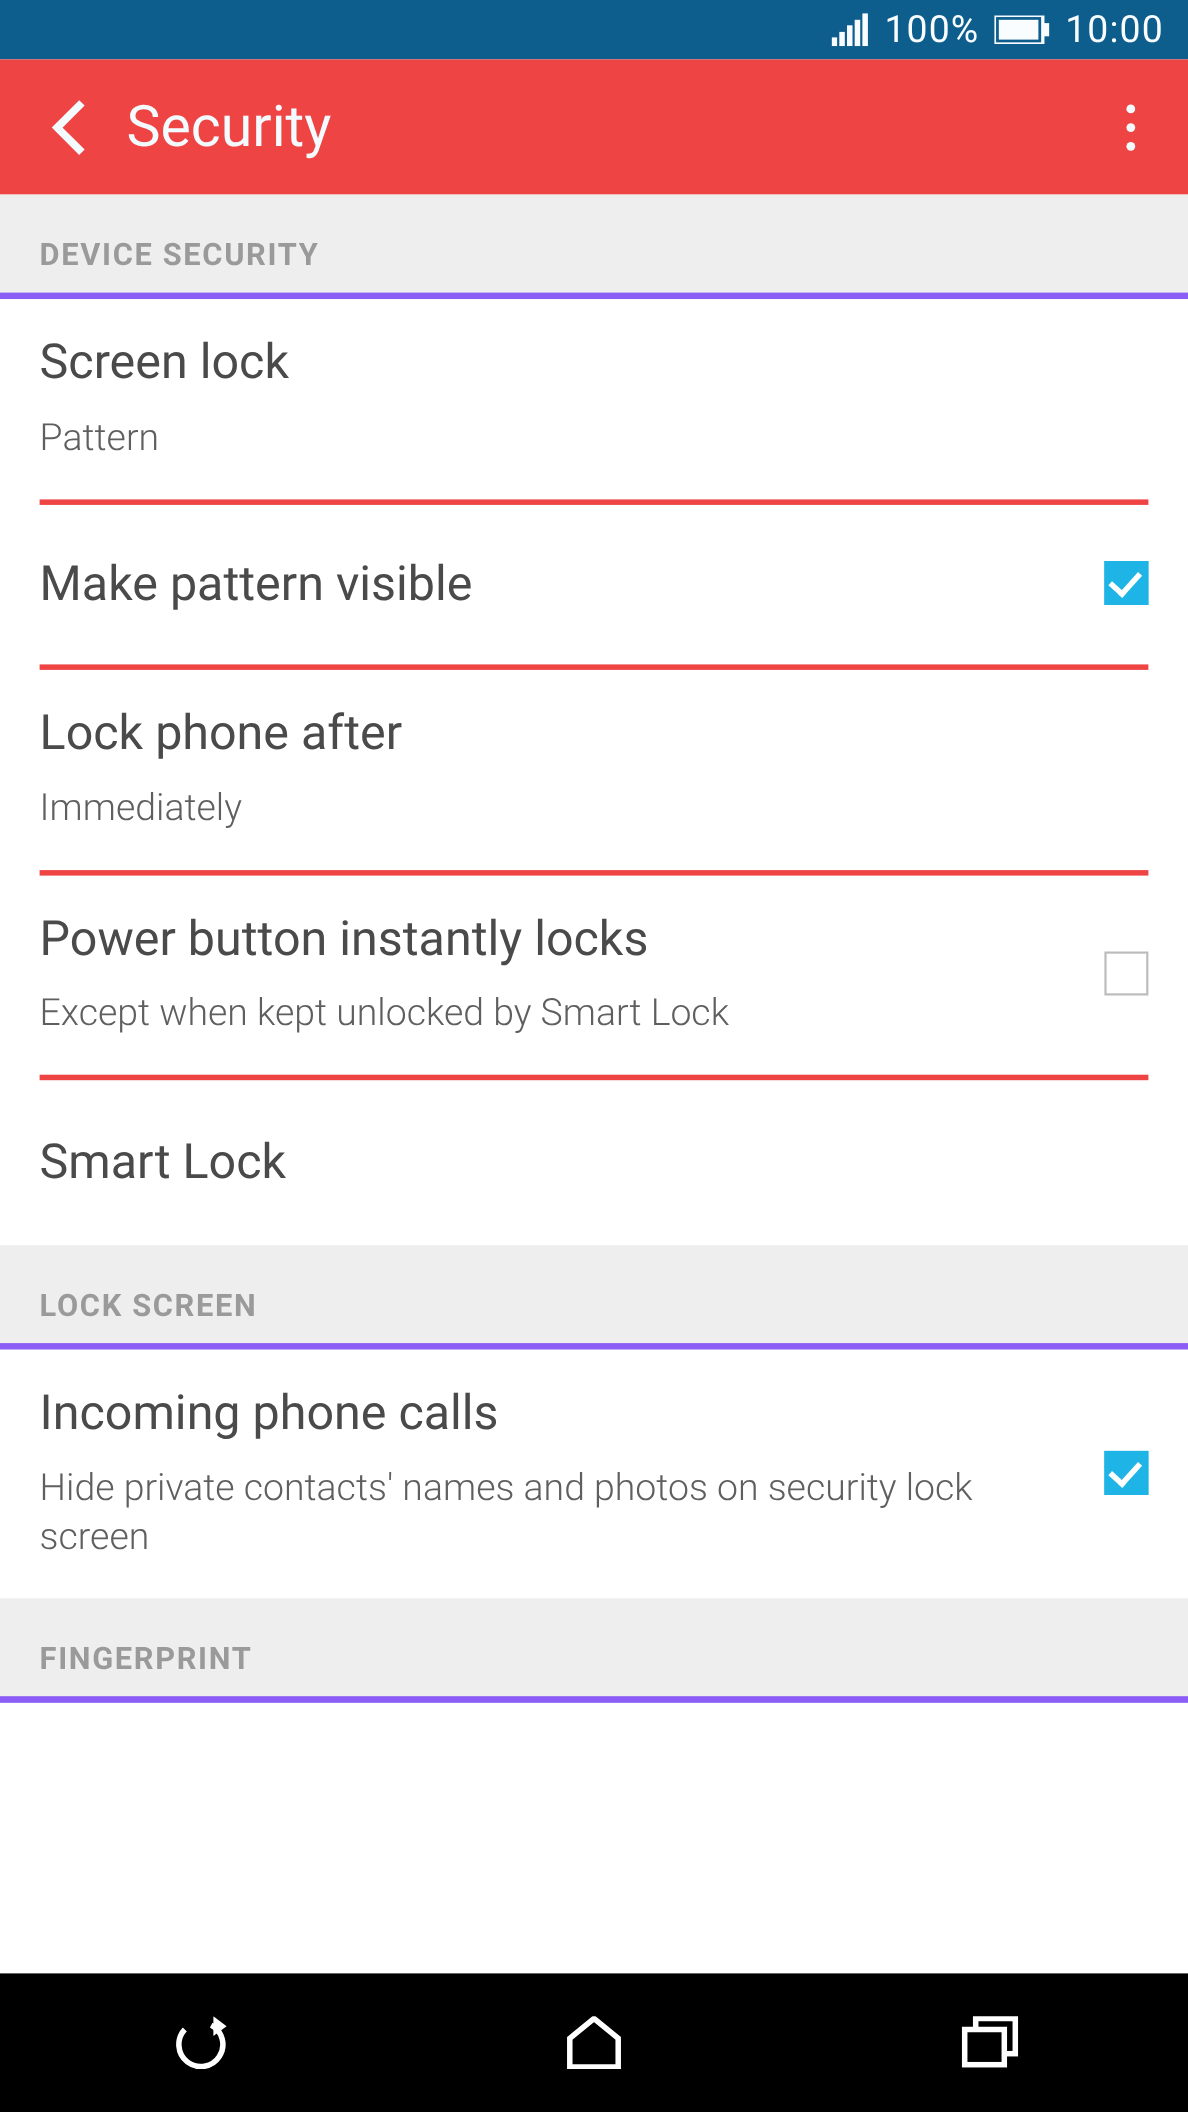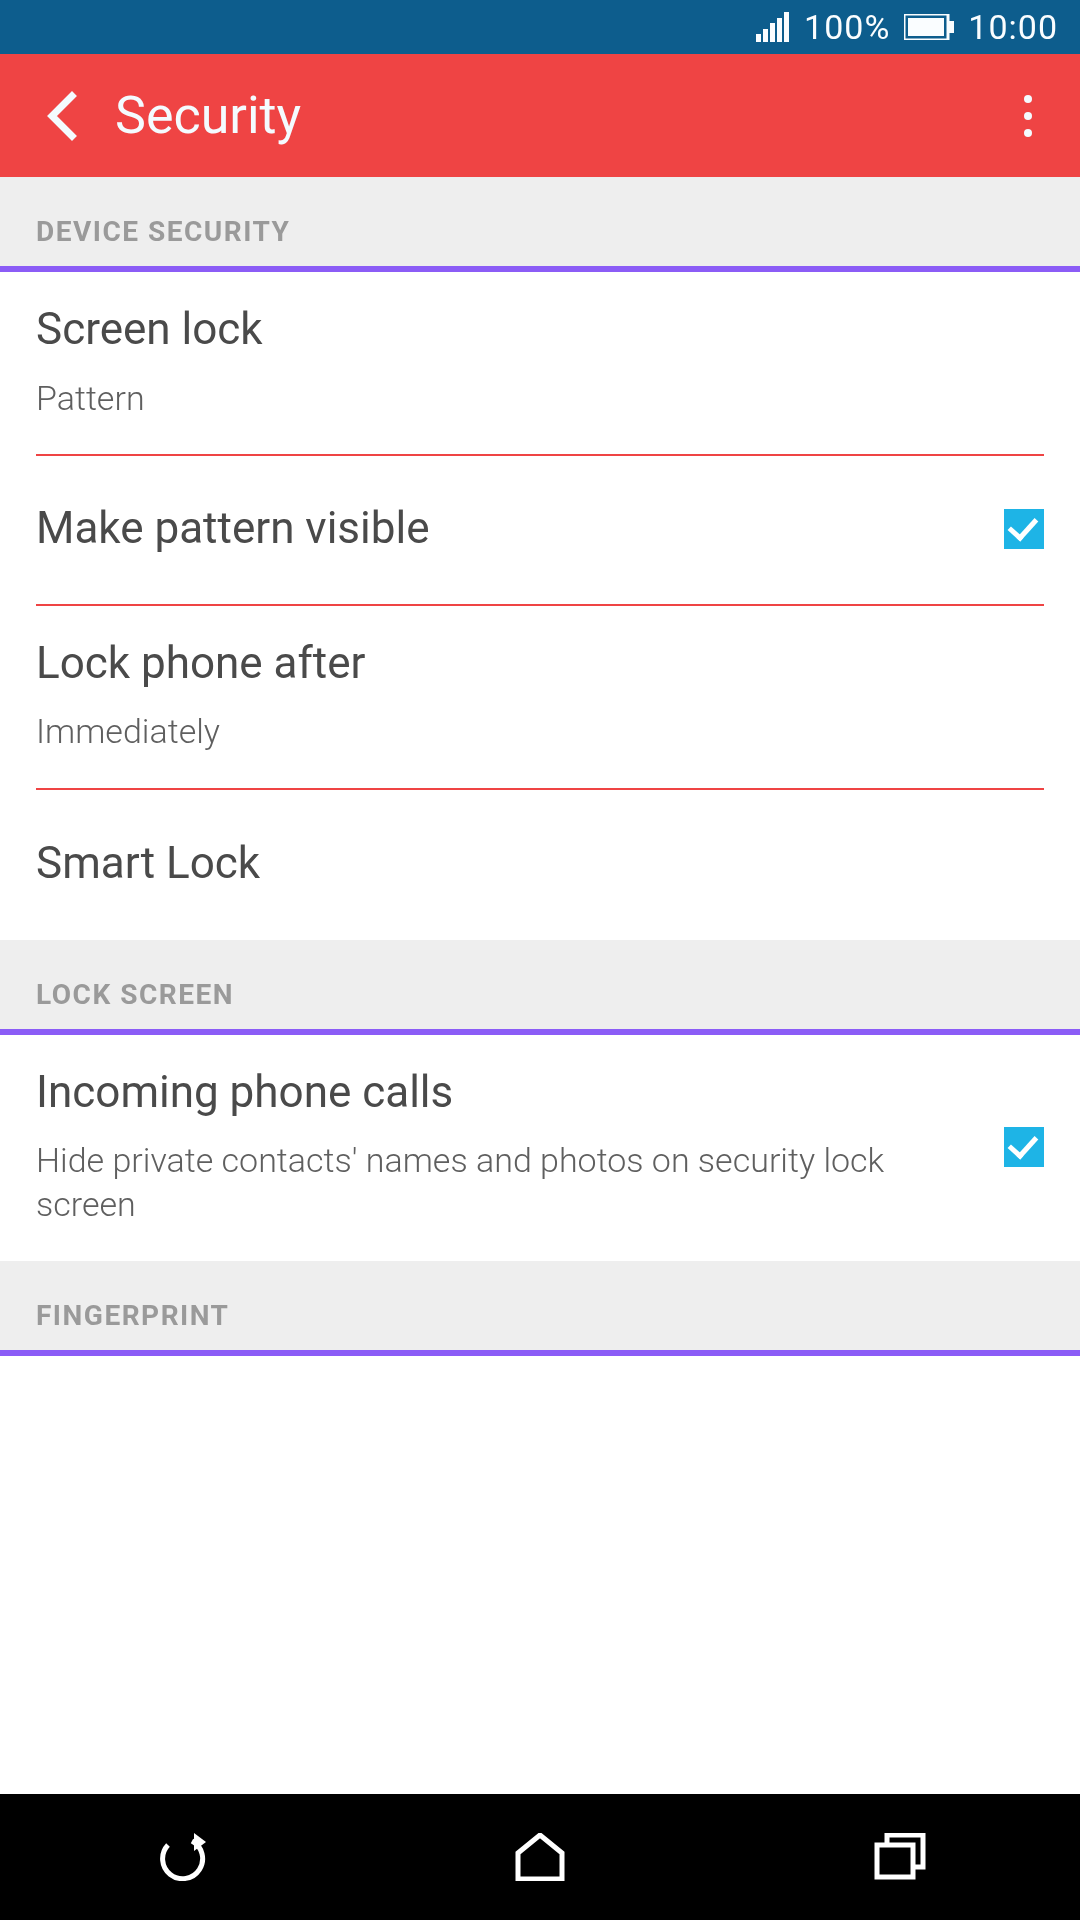--- a/index.html
+++ b/index.html
@@ -8,21 +8,21 @@
   .signal-icon svg, .battery-icon svg { display: block; }
   .app-bar { height: 123px; background: #ef4444; display: flex; align-items: center; padding: 0 20px 0 35px; }
   .back-btn { width: 52px; height: 52px; display: flex; align-items: center; justify-content: center; margin-right: 28px; }
   .back-btn svg { display:block; }
   .app-title { color: #f4fbff; font-size: 52px; font-weight: 400; flex: 1; }
   .overflow-btn { width: 52px; height: 52px; display: flex; flex-direction: column; align-items: center; justify-content: center; gap: 9px; margin-right: 6px; }
   .overflow-btn .dot { width: 8px; height: 8px; background: #f4fbff; border-radius: 50%; }
   .content { background: #fff; }
   .section-header { background: #eeeeee; border-bottom: 6px solid #8b5cf6; padding: 38px 36px 18px; color: #9a9a9a; font-size: 28px; font-weight: 700; letter-spacing: 1.5px; }
   .row { display: flex; align-items: center; padding: 0 36px; background: #fff; }
-  .row-inner { flex: 1; padding: 32px 0 34px 0; border-bottom: 2px solid #ef4444; display: flex; align-items: center; }
+  .row-inner { flex: 1; padding: 32px 0 34px 0; border-bottom: 5px solid #ef4444; display: flex; align-items: center; }
   .row.noborder .row-inner { border-bottom: none; }
   .row-text { flex: 1; }
   .row-title { color: #4a4a4a; font-size: 44px; font-weight: 400; line-height: 1.15; }
   .row-sub { color: #5f5f5f; font-size: 34px; font-weight: 300; line-height: 1.3; margin-top: 21px; }
   .checkbox { width: 40px; height: 40px; border: 2px solid #bcbcbc; background: #fff; display: flex; align-items: center; justify-content: center; flex-shrink: 0; margin-left: 24px; }
   .checkbox.checked { background: #1eb4e6; border-color: #1eb4e6; }
   .checkbox.checked::after { content: ""; display: block; width: 22px; height: 12px; border-left: 5px solid #fff; border-bottom: 5px solid #fff; transform: rotate(-48deg) translate(1px,-3px); }
   .tall .row-inner { min-height: 150px; justify-content: flex-end; }
   .nav-bar { position: absolute; bottom: 0; left: 0; width: 1080px; height: 126px; background: #000; display: flex; align-items: center; justify-content: space-around; }
   .nav-btn { width: 120px; height: 80px; display: flex; align-items: center; justify-content: center; }
@@ -92,20 +92,29 @@
 
   <div class="row">
     <div class="row-inner">
       <div class="row-text">
         <div class="row-title">Lock phone after</div>
         <div class="row-sub">Immediately</div>
       </div>
     </div>
   </div>
 
+  <div class="row">
+    <div class="row-inner">
+      <div class="row-text">
+        <div class="row-title">Power button instantly locks</div>
+        <div class="row-sub">Except when kept unlocked by Smart Lock</div>
+      </div>
+      <div class="checkbox"></div>
+    </div>
+  </div>
 
   <div class="row tall noborder">
     <div class="row-inner">
       <div class="row-text">
         <div class="row-title">Smart Lock</div>
       </div>
     </div>
   </div>
 
   <div class="section-header">LOCK SCREEN</div>

